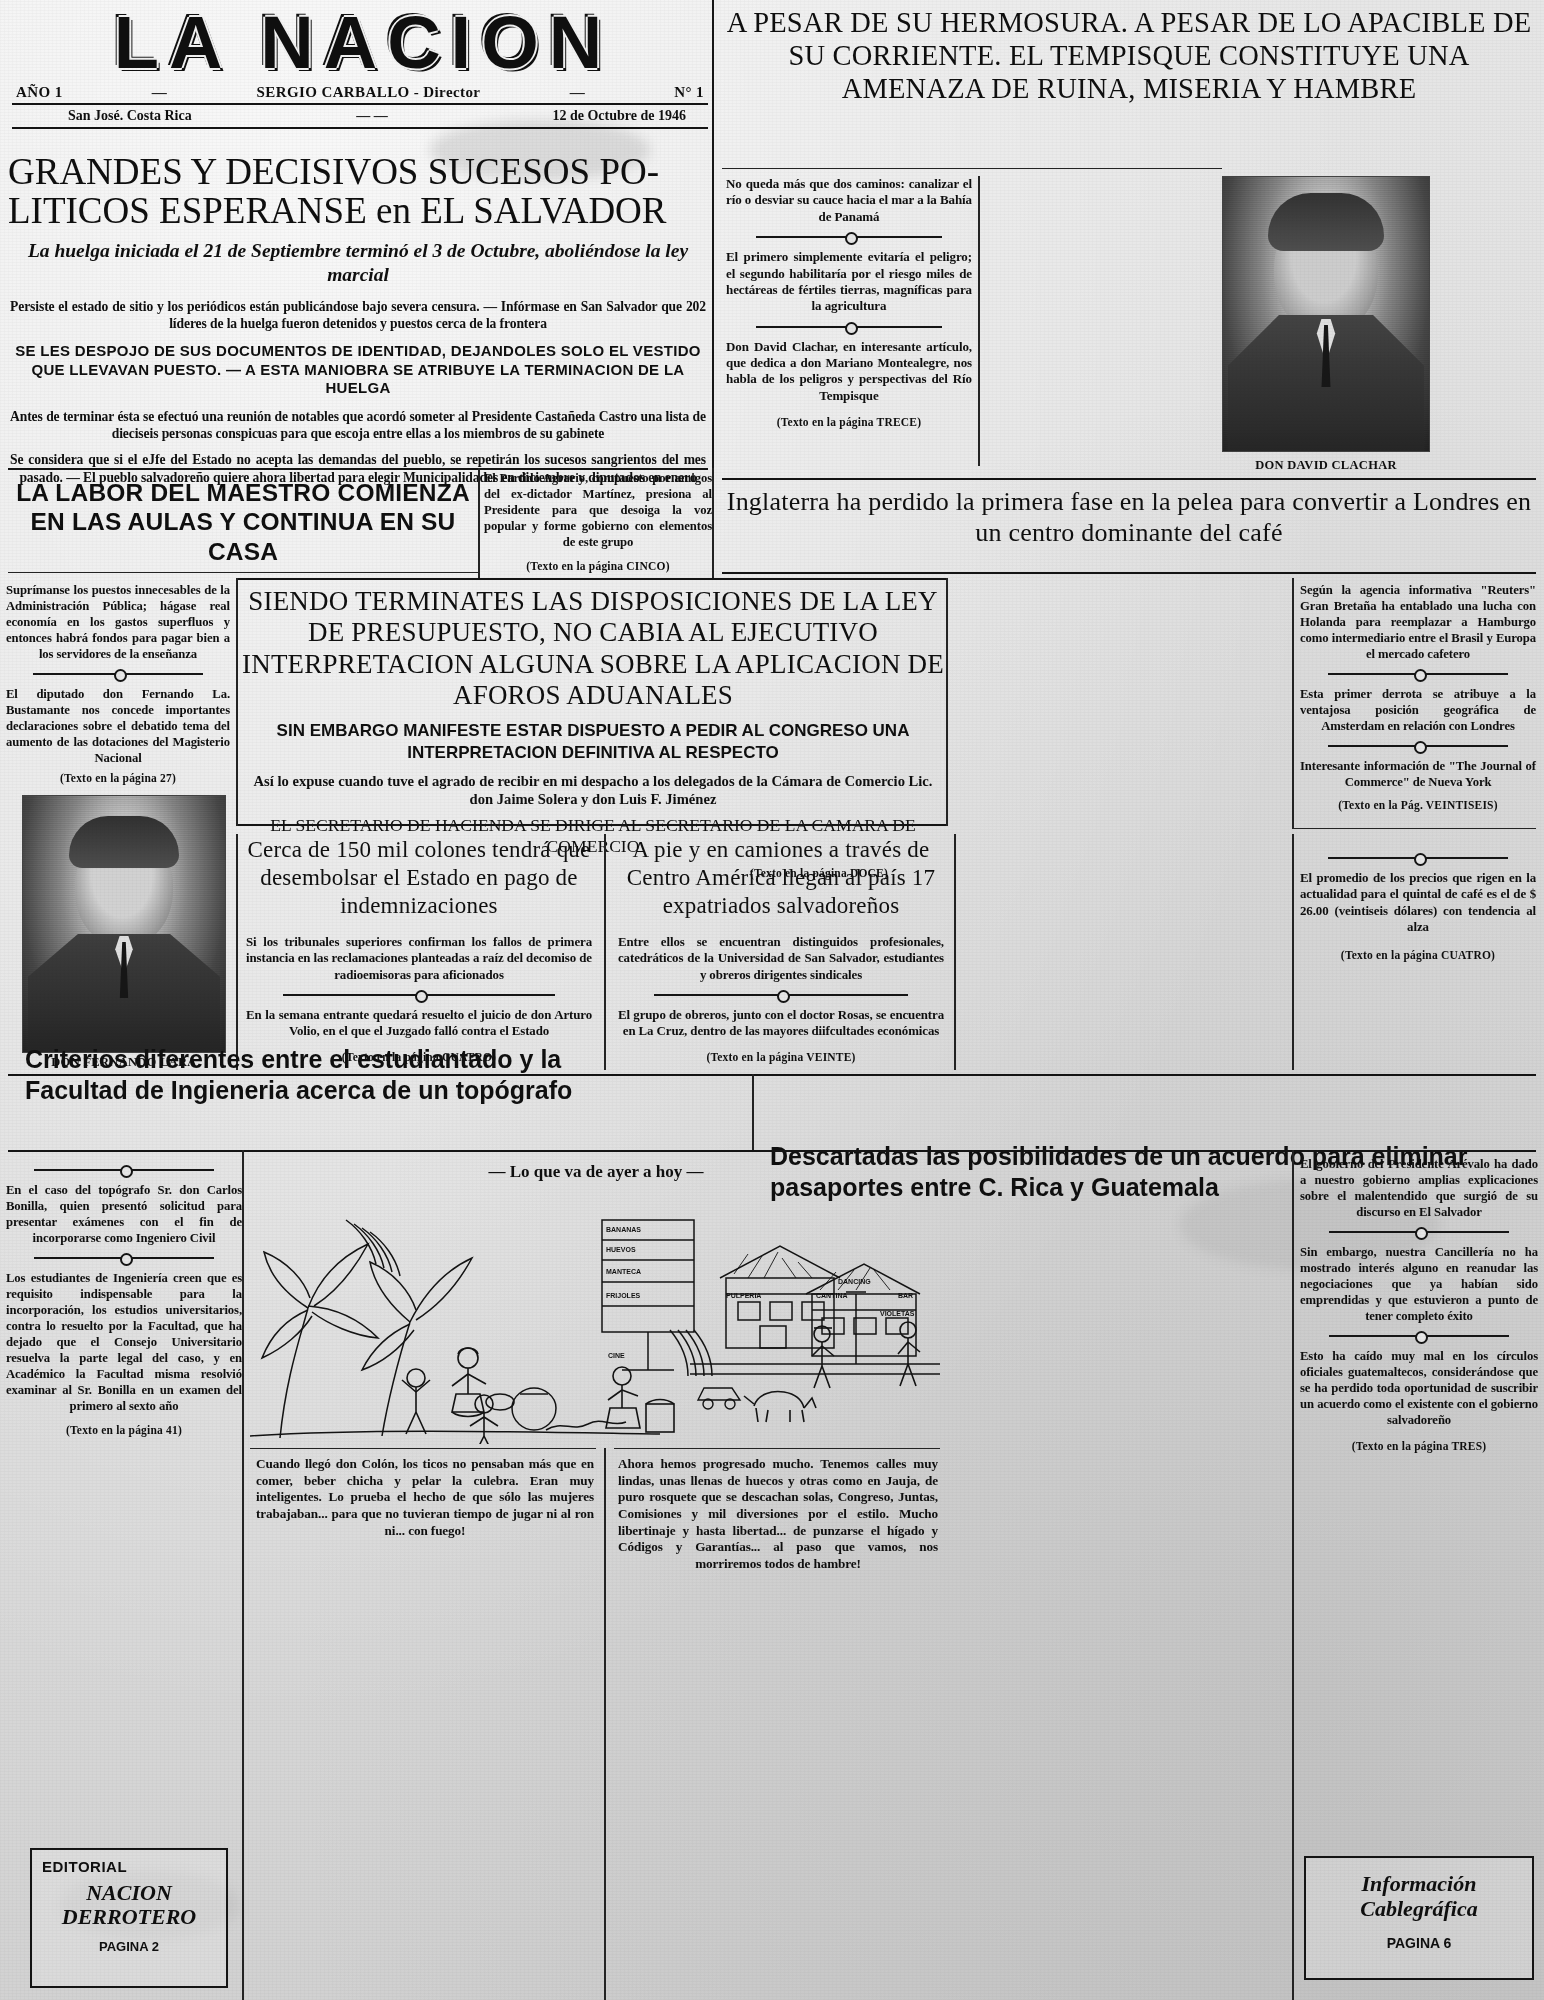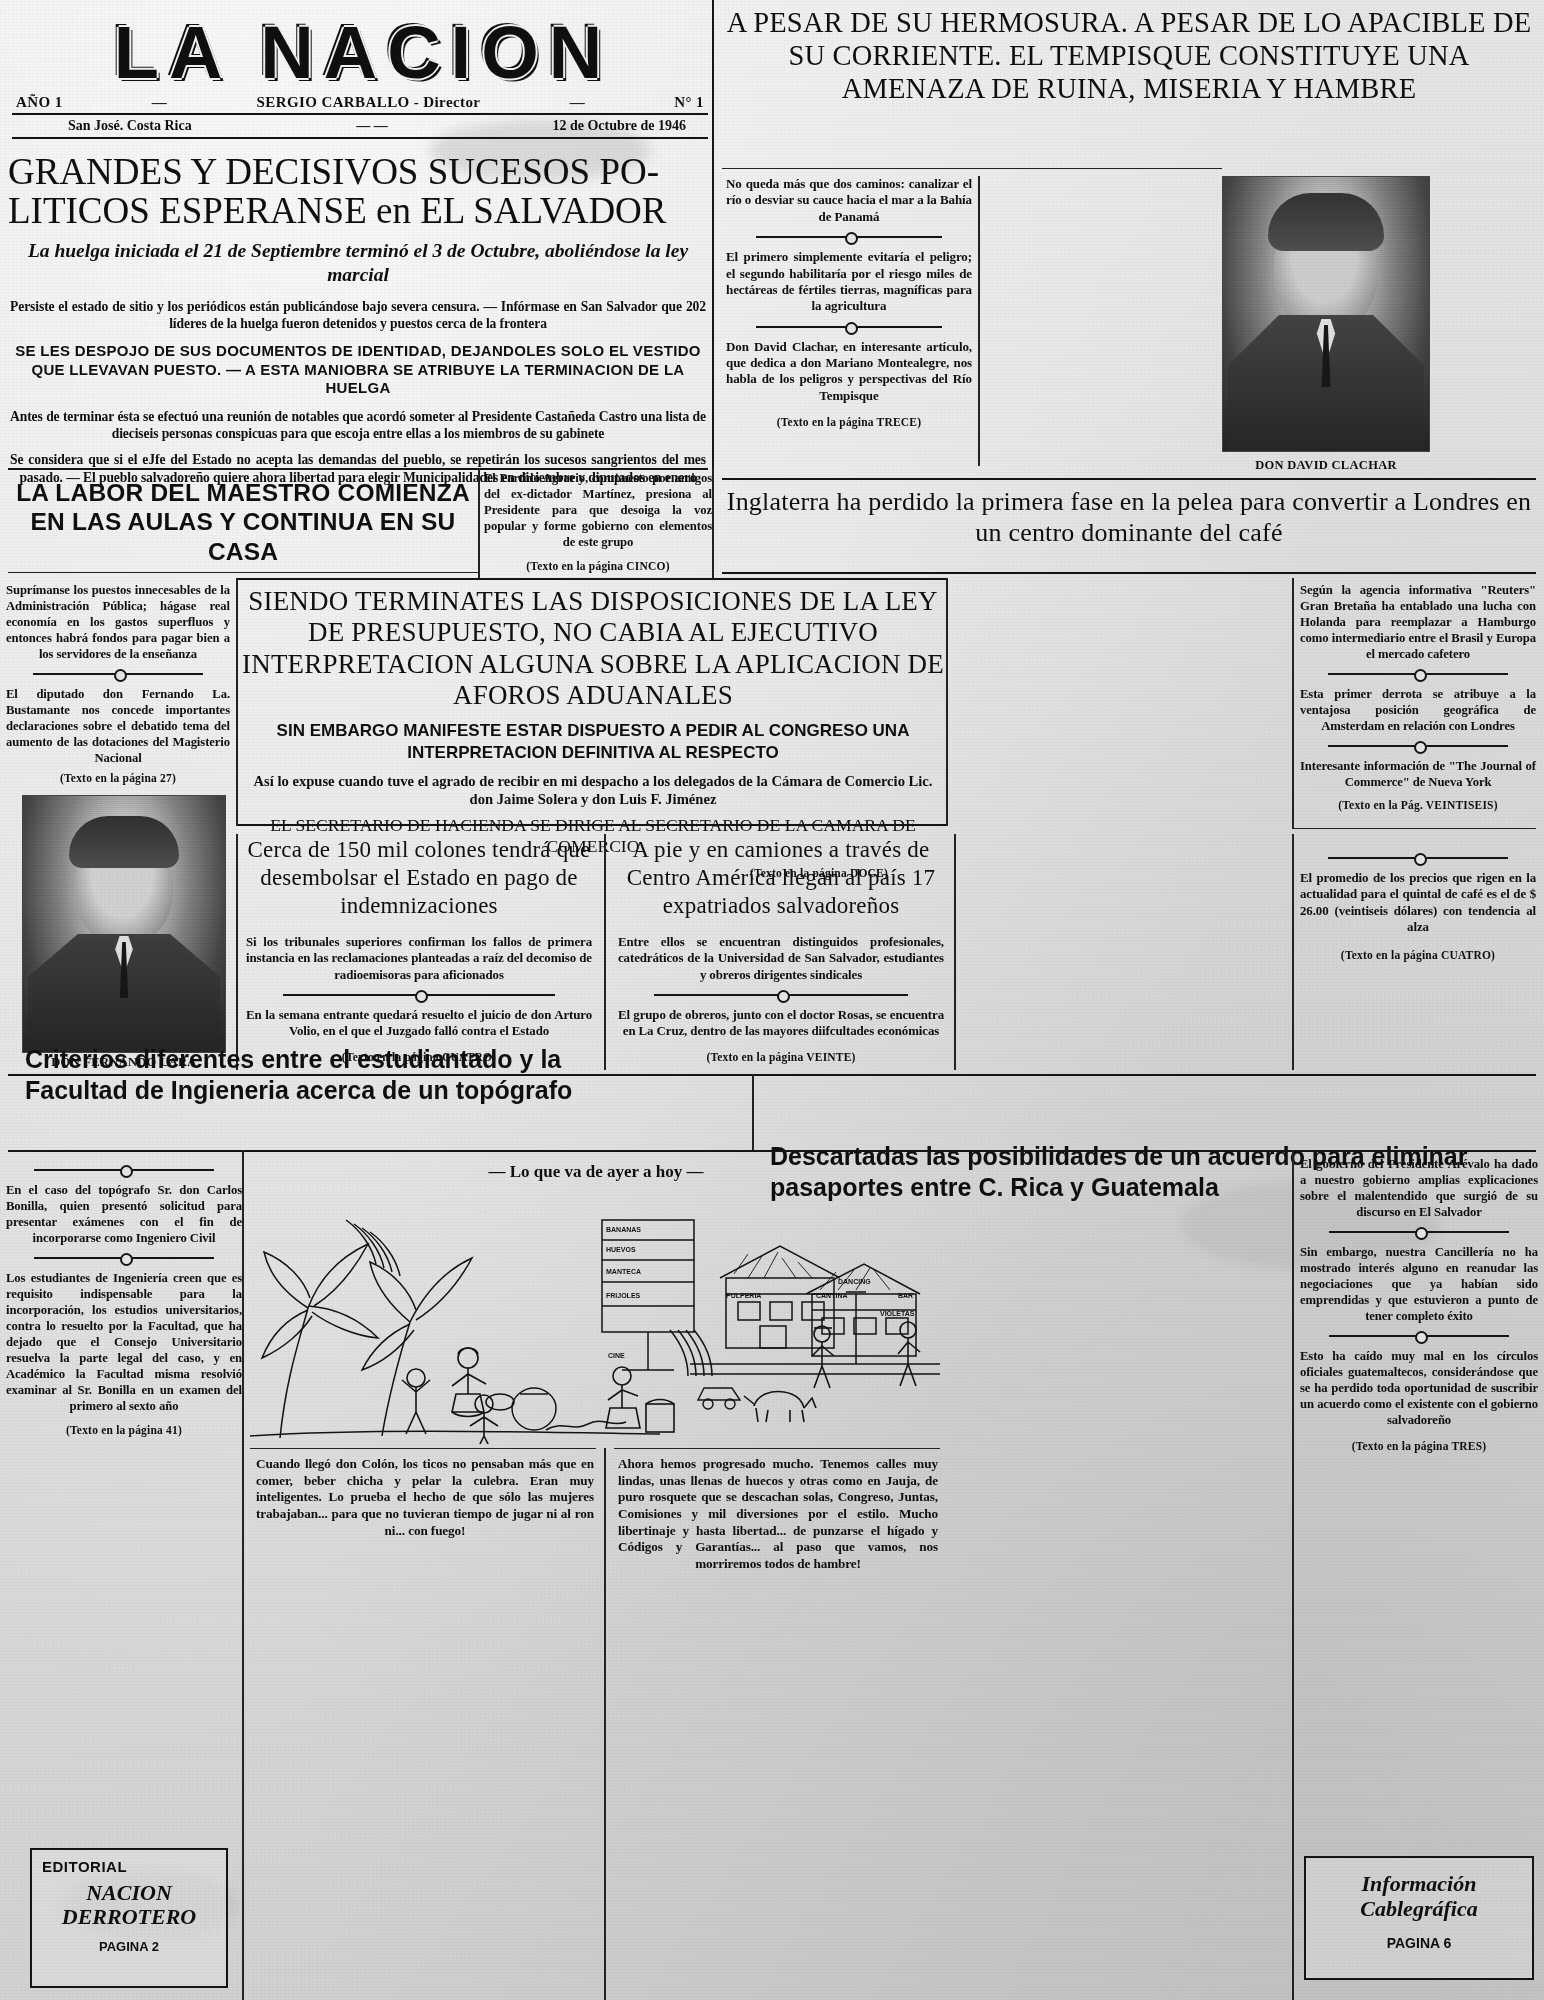--- a/index.html
+++ b/index.html
@@ -59,21 +59,21 @@
   .orn{ position:relative; height:12px; margin:6px auto; }
   .orn:before{
     content:""; position:absolute; left:12%; right:12%; top:5px; height:2px; background:#1d1b15;
   }
   .orn:after{
     content:""; position:absolute; left:50%; top:1px; width:9px; height:9px; margin-left:-4.5px;
     border:2px solid #1d1b15; border-radius:50%; background:#e4e0d4;
   }
 
   
-  #masthead{ position:absolute; left:10px; top:16px; width:700px; }
+  #masthead{ position:absolute; left:10px; top:6px; width:700px; }
   .logo{
     font-family:"Liberation Sans", sans-serif;
     font-weight:700;
     font-size:74px;
     letter-spacing:10px;
     line-height:1;
     color:#17150f;
     -webkit-text-stroke:0px;
     text-align:center;
     padding-left:6px;

